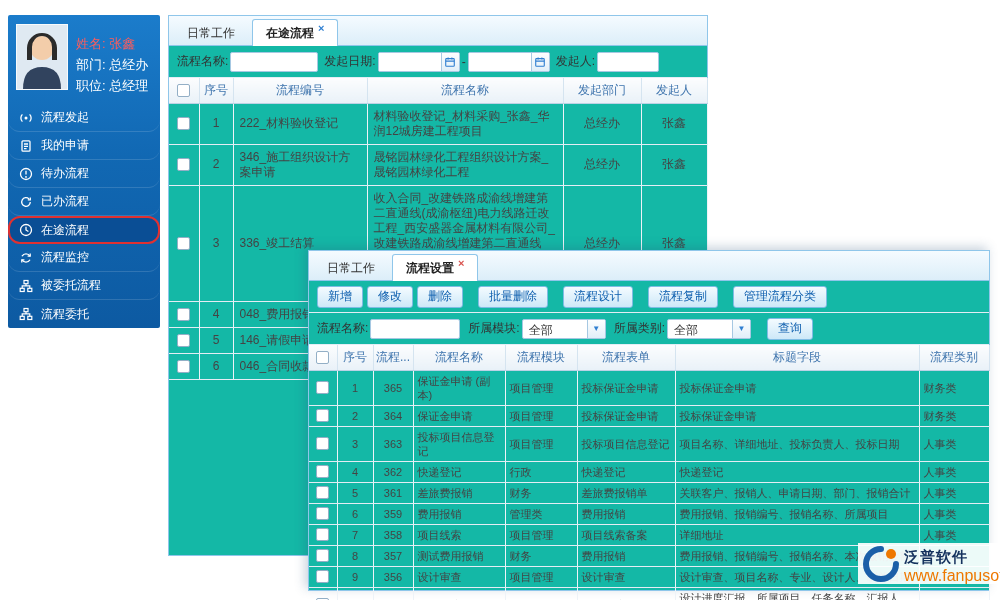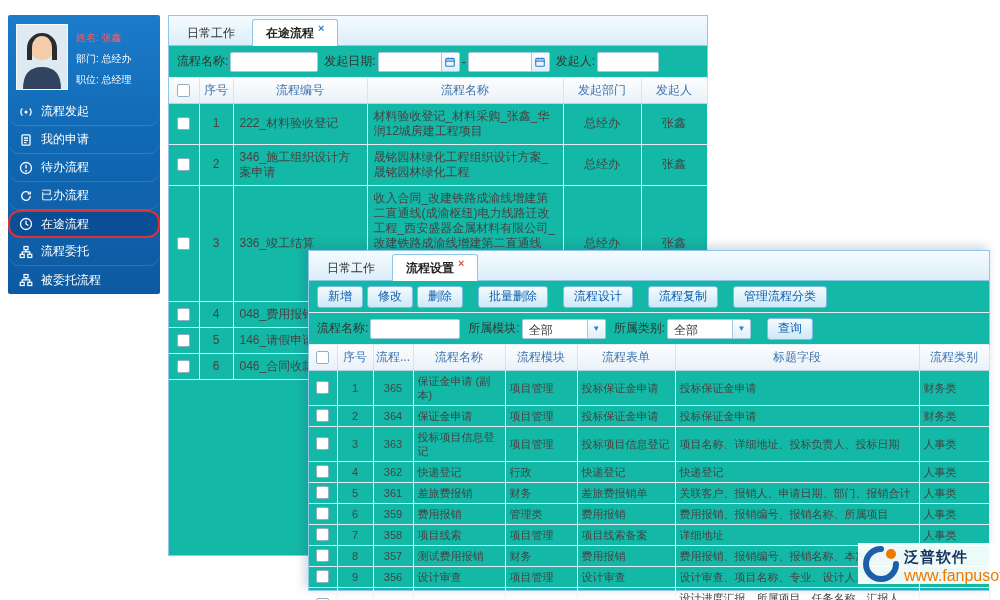--- a/index.html
+++ b/index.html
@@ -6,21 +6,21 @@
   html,body { width:1000px; height:600px; background:#fff; overflow:hidden;
     font-family:"Liberation Sans","DejaVu Sans",sans-serif; }
   .canvas { position:relative; width:1000px; height:600px; background:#fff; }
 
   
   .sidebar { position:absolute; left:8px; top:15px; width:152px;
     background:linear-gradient(180deg,#1b7ccb 0%,#1168b3 45%,#0d5aa2 100%);
     color:#fff; border-radius:2px; overflow:hidden; }
   .profile { display:flex; gap:8px; padding:9px 8px 8px 8px; }
   .avatar { width:52px; height:66px; background:#dfe9f2; border:1px solid rgba(255,255,255,.75); flex:0 0 auto; }
-  .profile-info { font-size:10px; line-height:21px; padding-top:3px; white-space:nowrap; }
+  .profile-info { font-size:13px; line-height:21px; padding-top:3px; white-space:nowrap;margin-top:6px; }
   .p-name { color:#ff5c5c; }
   .menu-header { height:28px; padding:0 10px; font-weight:bold; font-size:13px;
     display:flex; justify-content:space-between; align-items:center;
     background:rgba(0,0,0,.12); border-top:1px solid rgba(255,255,255,.28);
     border-bottom:1px solid rgba(255,255,255,.22); }
   .gear { font-size:13px; cursor:pointer; color:#fff; }
   .menu-item { height:28px; display:flex; align-items:center; gap:8px; padding:0 11px;
     font-size:12px; border-bottom:1px solid rgba(255,255,255,.14); cursor:pointer;border-radius:12px; }
   .menu-item:last-child { border-bottom:none; }
   .menu-item.active { background:#0a4e95; border:2px solid #e03131; padding:0 9px; }
@@ -134,36 +134,43 @@
         <span>已办流程</span>
       </div>
       <div class="menu-item active">
         <svg class="mi-icon" viewBox="0 0 14 14" fill="none" stroke="#fff" stroke-width="1.3">
           <circle cx="7" cy="7" r="5.5"></circle>
             <path d="M7 3.8V7l2.4 1.5"></path>
         </svg>
         <span>在途流程</span>
       </div>
       <div class="menu-item">
+        <svg class="mi-icon" viewBox="0 0 14 14" fill="none" stroke="#fff" stroke-width="1.3">
+          <path d="M3 5.2a4.6 4.6 0 0 1 8 0M11 8.8a4.6 4.6 0 0 1-8 0"></path>
+            <path d="M11.2 2.6v2.6H8.6M2.8 11.4V8.8h2.6"></path>
+        </svg>
+        <span>流程监控</span>
+      </div>
+      <div class="menu-item">
         <svg class="mi-icon" viewBox="0 0 14 14" fill="none" stroke="#fff" stroke-width="1.2">
           <rect x="5" y="1.5" width="4" height="3.2"></rect>
             <rect x="1.2" y="9.3" width="4" height="3.2"></rect>
             <rect x="8.8" y="9.3" width="4" height="3.2"></rect>
             <path d="M7 4.7v2.1M3.2 9.3V6.8h7.6v2.5"></path>
         </svg>
-        <span>流程委托</span>
+        <span>被委托流程</span>
       </div>
       <div class="menu-item">
         <svg class="mi-icon" viewBox="0 0 14 14" fill="none" stroke="#fff" stroke-width="1.2">
           <rect x="5" y="1.5" width="4" height="3.2"></rect>
             <rect x="1.2" y="9.3" width="4" height="3.2"></rect>
             <rect x="8.8" y="9.3" width="4" height="3.2"></rect>
             <path d="M7 4.7v2.1M3.2 9.3V6.8h7.6v2.5"></path>
         </svg>
-        <span>被委托流程</span>
+        <span>流程委托</span>
       </div>
     </nav>
   </aside>
 
   <section class="window w1">
     <div class="tabbar">
       <div class="tab">
         <span>日常工作</span>
       </div>
       <div class="tab active">

